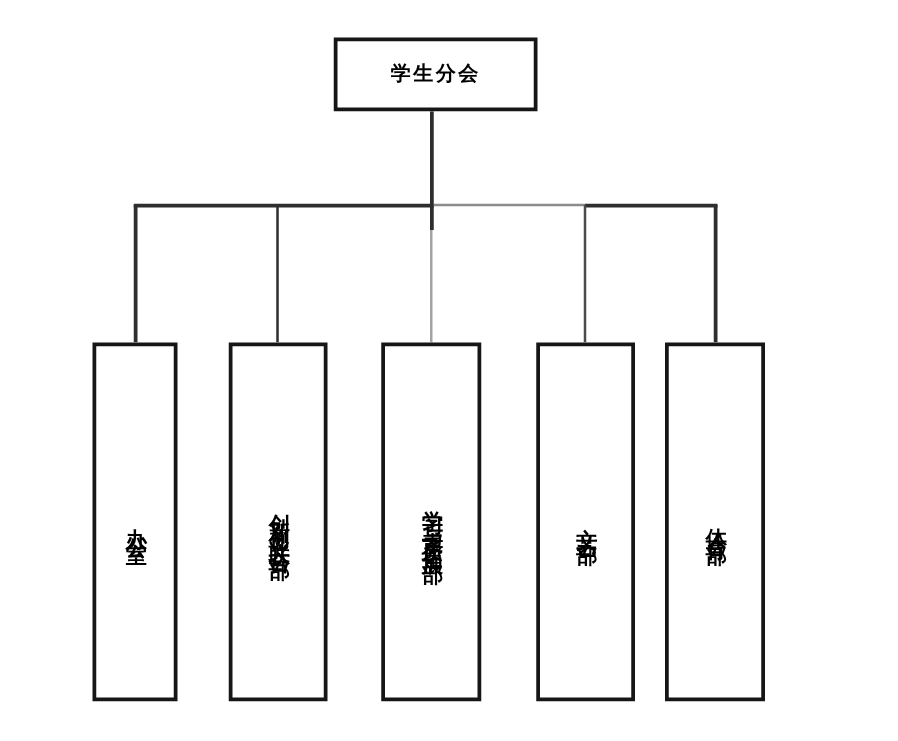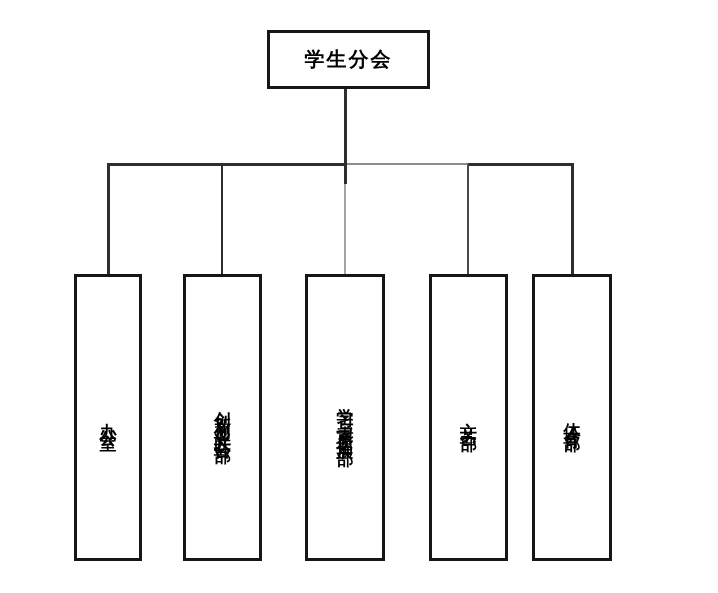--- a/index.html
+++ b/index.html
@@ -29,21 +29,21 @@
     align-items: center;
     justify-content: center;
     font-weight: bold;
     color: #000000;
   }
   .node-root {
     left: 267px;
     top: 30px;
     width: 163px;
     height: 59px;
-    font-size: 20px;
+    font-size: 16px;
   }
   .node-root .label-h {
     letter-spacing: 2px;
     white-space: nowrap;
   }
   .node-child {
     top: 274px;
     height: 287px;
     font-size: 17px;
   }

